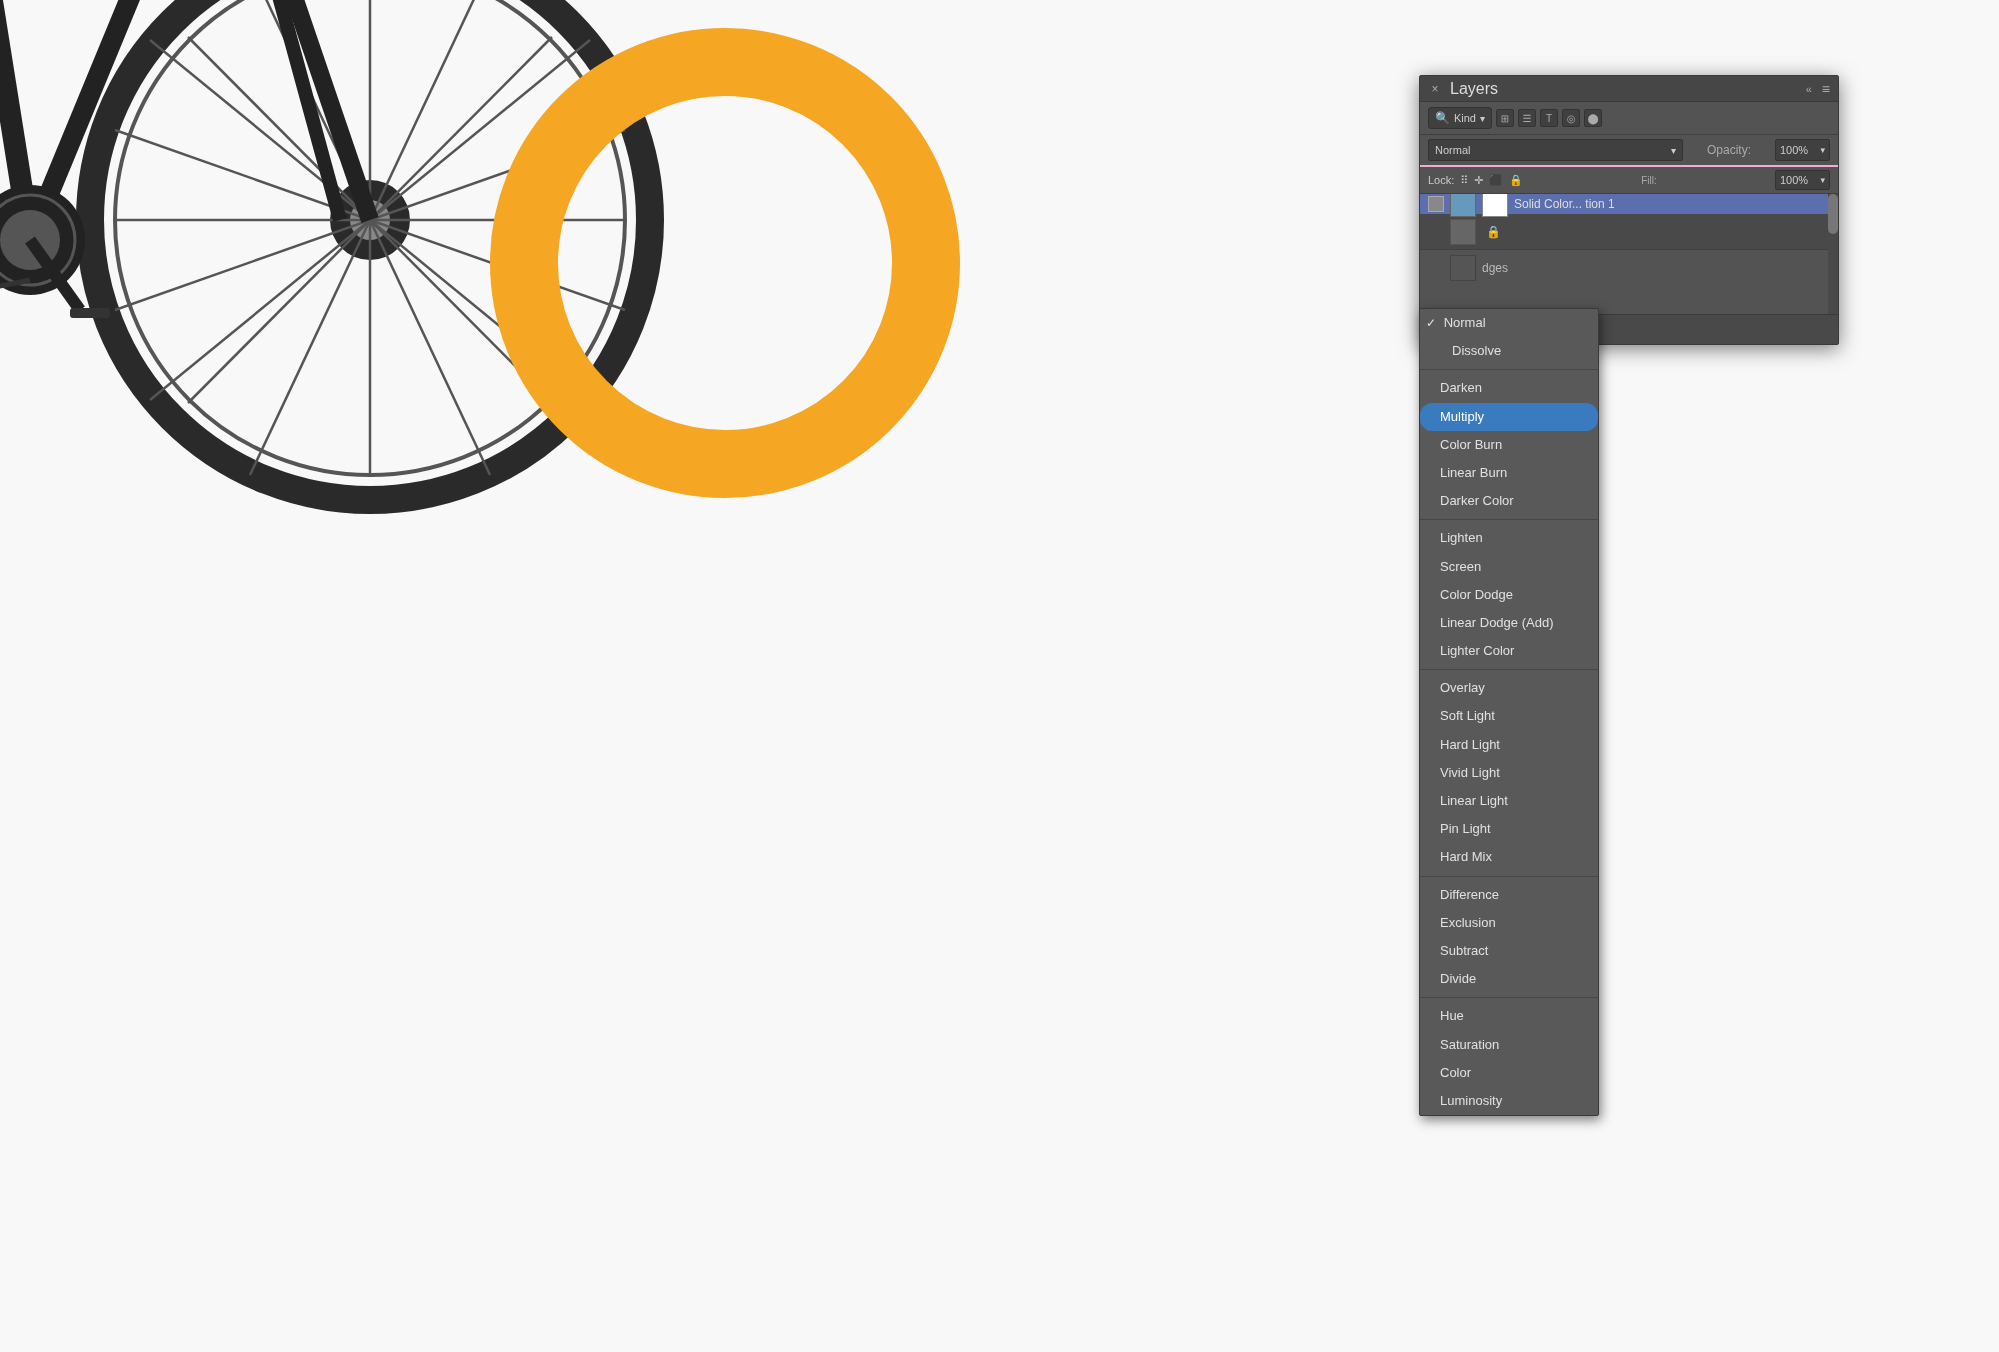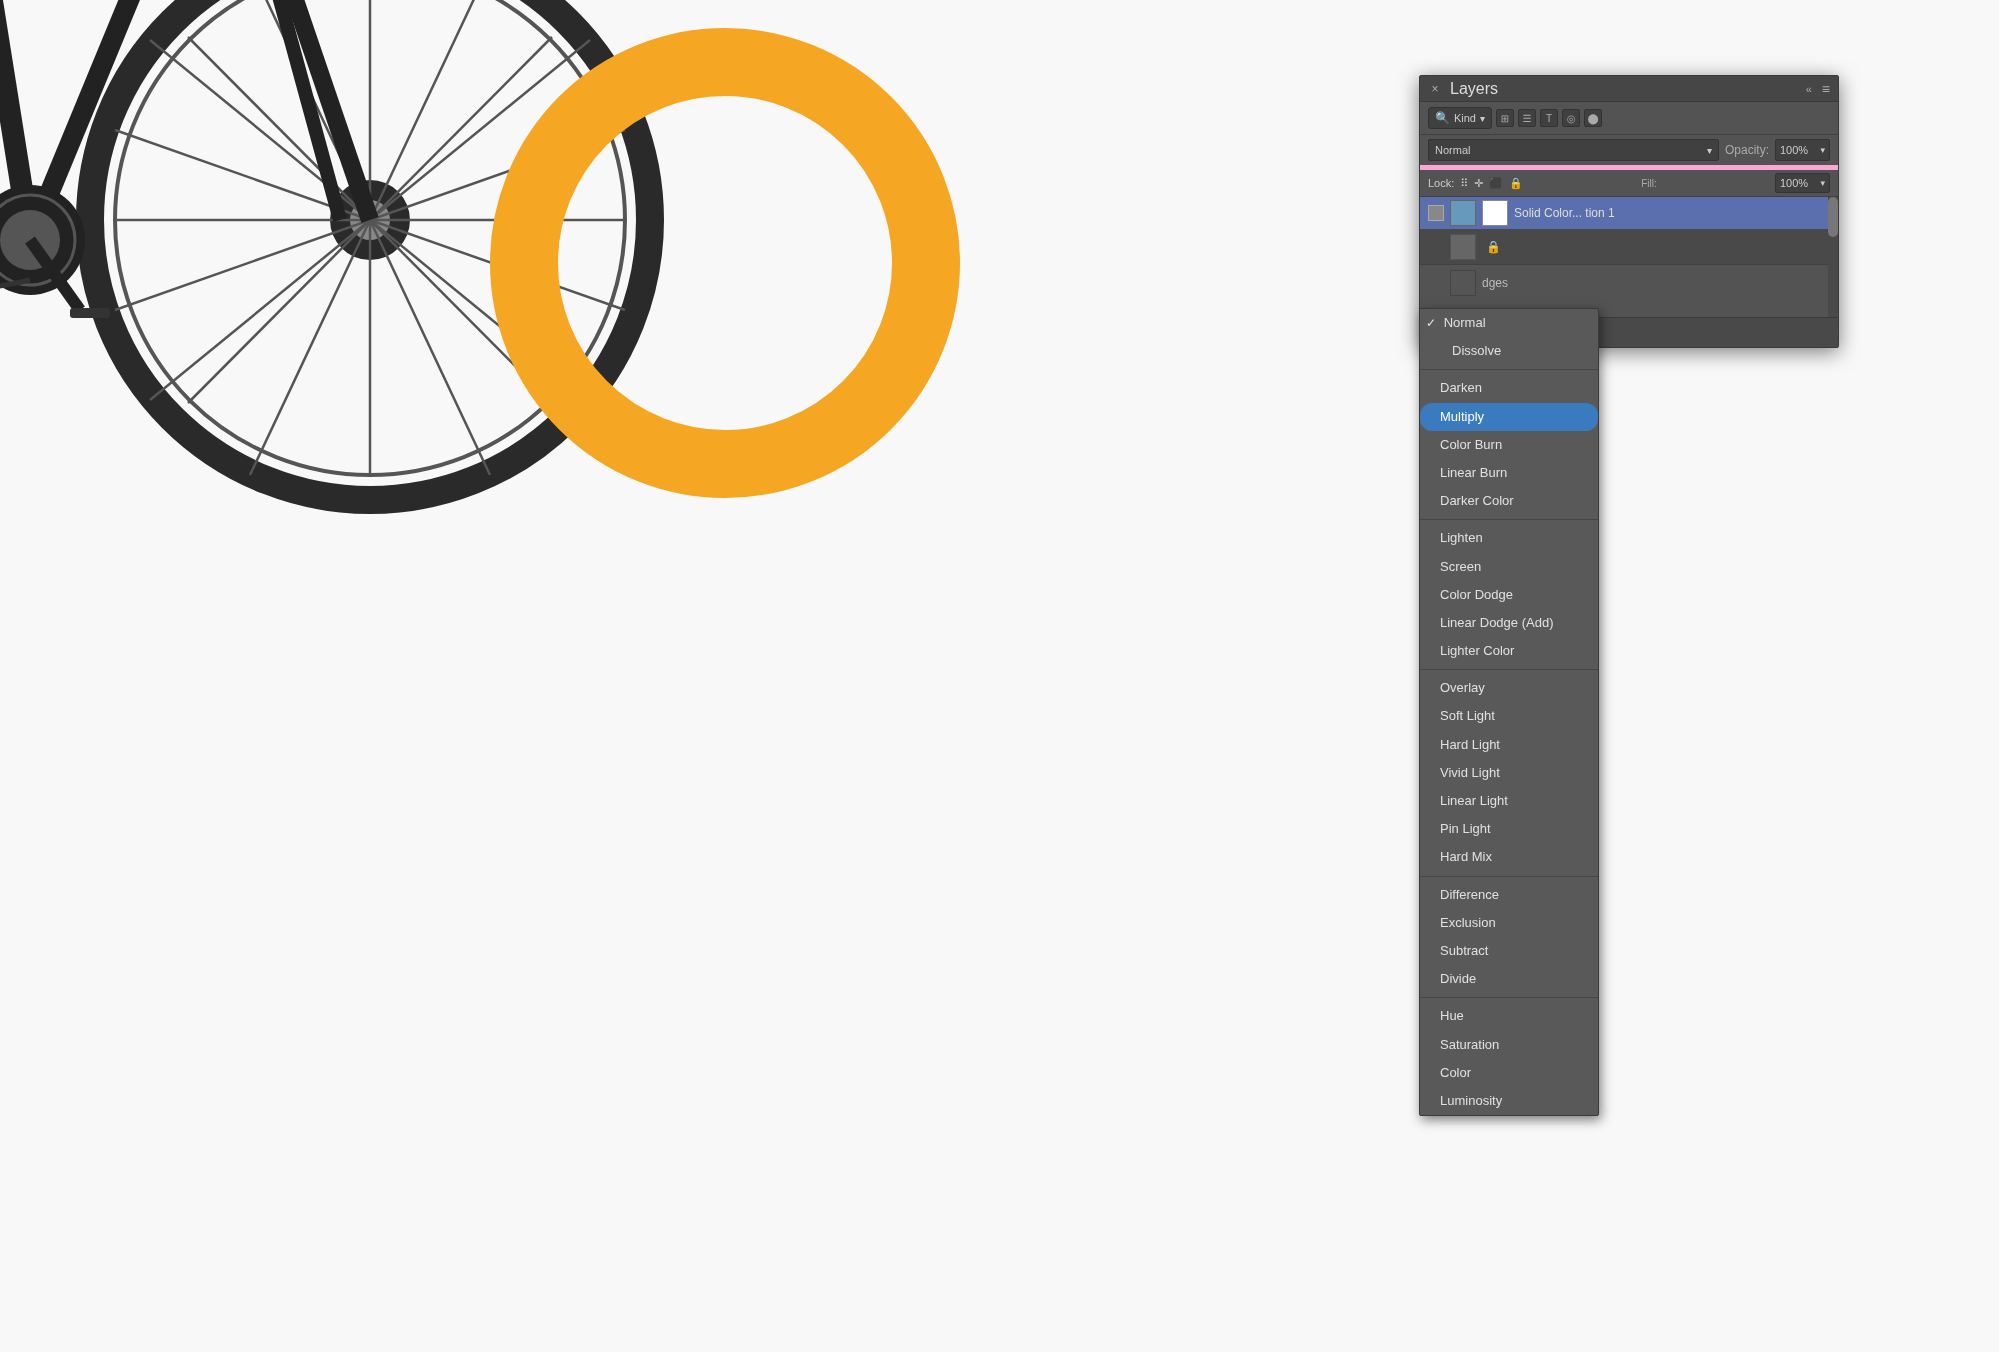--- a/index.html
+++ b/index.html
@@ -121,22 +121,22 @@
       cursor: pointer;
       color: #aaa;
       font-size: 10px;
     }
 
     
     .ps-blend-row {
       display: flex;
       align-items: center;
       padding: 4px 8px;
-      gap: 6px;
-      border-bottom: 5px solid #f9a8d4;
+      gap: 24px;
+      border-bottom: 2px solid #f9a8d4;
     }
 
     .ps-blend-dropdown {
       background: #404040;
       border: 1px solid #333;
       border-radius: 2px;
       color: #ccc;
       font-size: 11px;
       padding: 2px 6px;
       height: 22px;
@@ -182,21 +182,21 @@
       margin-left: auto;
       cursor: pointer;
     }
 
     
     .ps-layer-item {
       display: flex;
       align-items: center;
       padding: 4px 8px;
       gap: 6px;
-      height: 32px;
+      height: 20px;
       cursor: pointer;
       color: #ddd;
       font-size: 12px;
     }
 
     .ps-layer-item.selected {
       background: #5b6eae;
     }
 
     .ps-layer-thumb {

